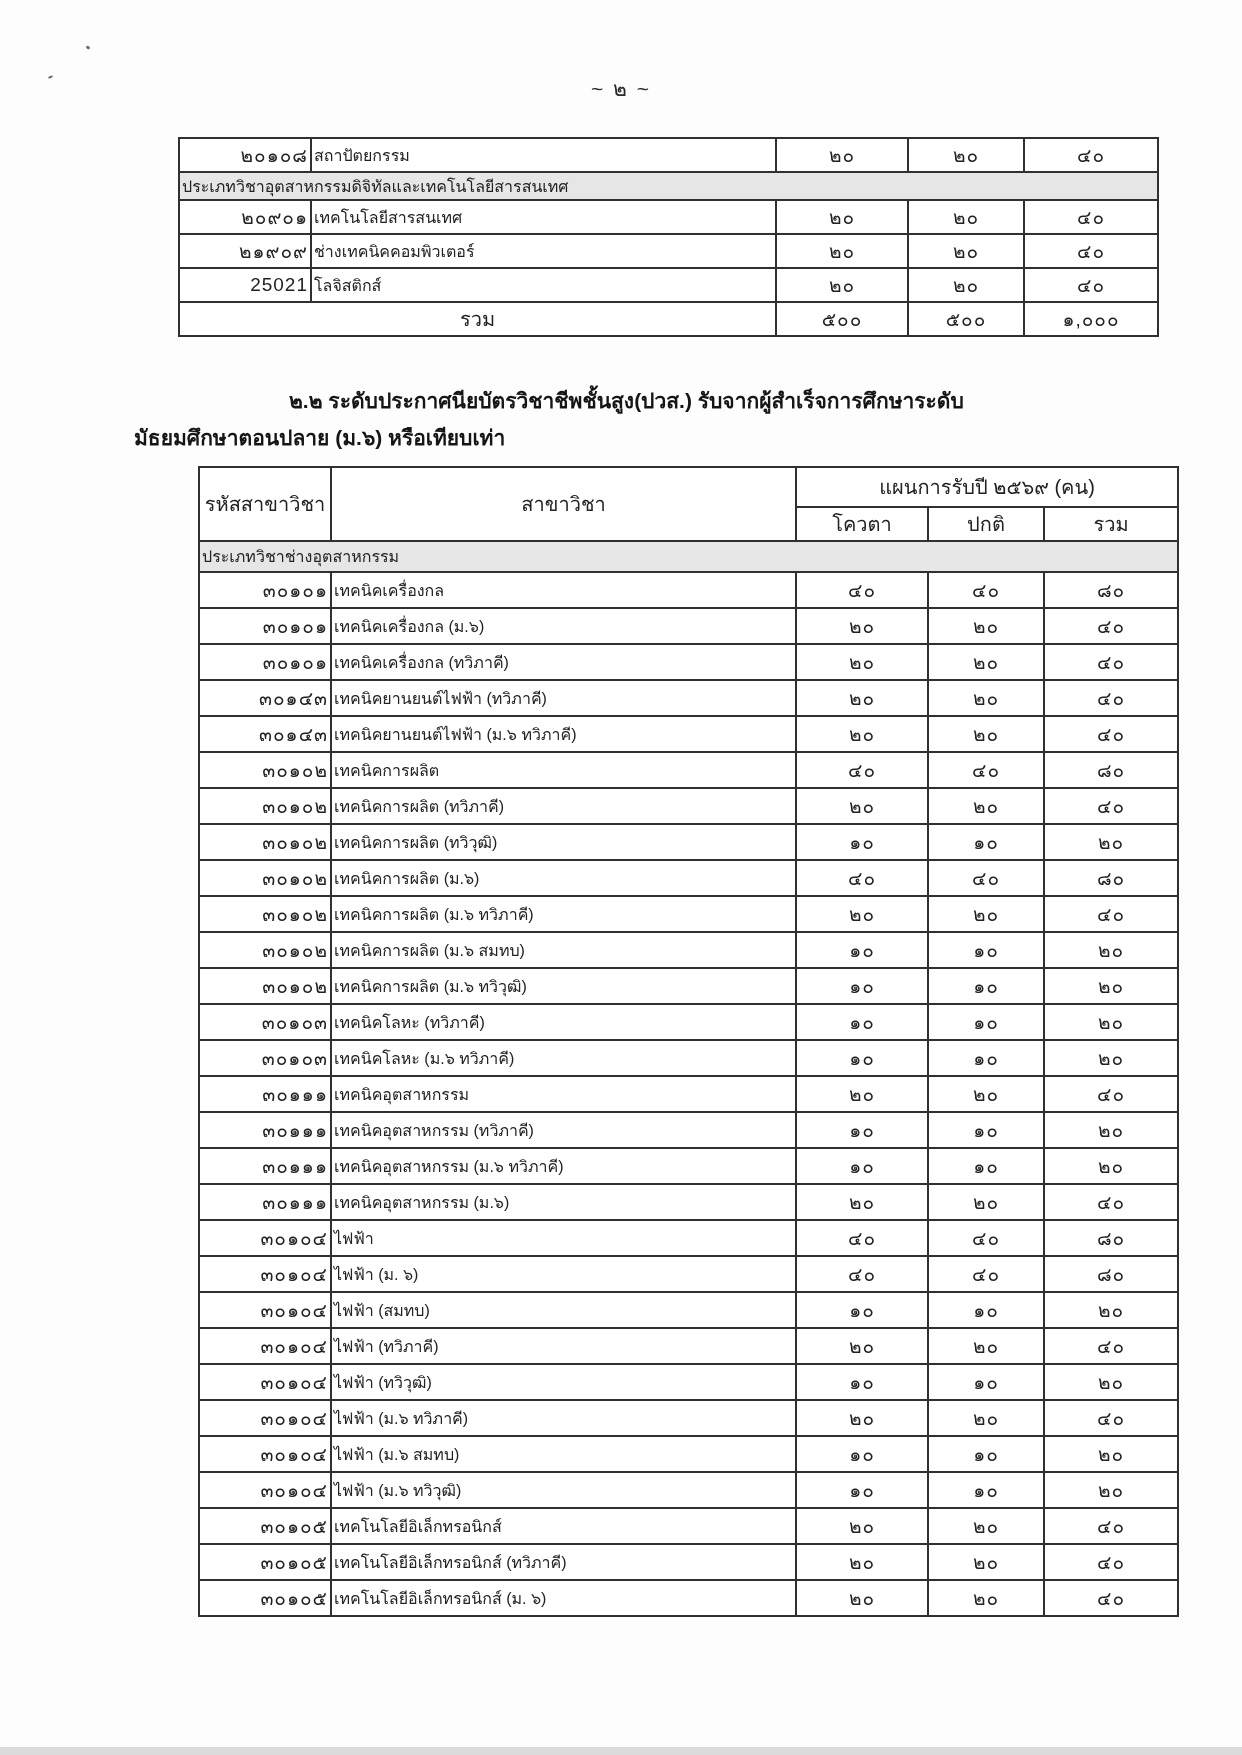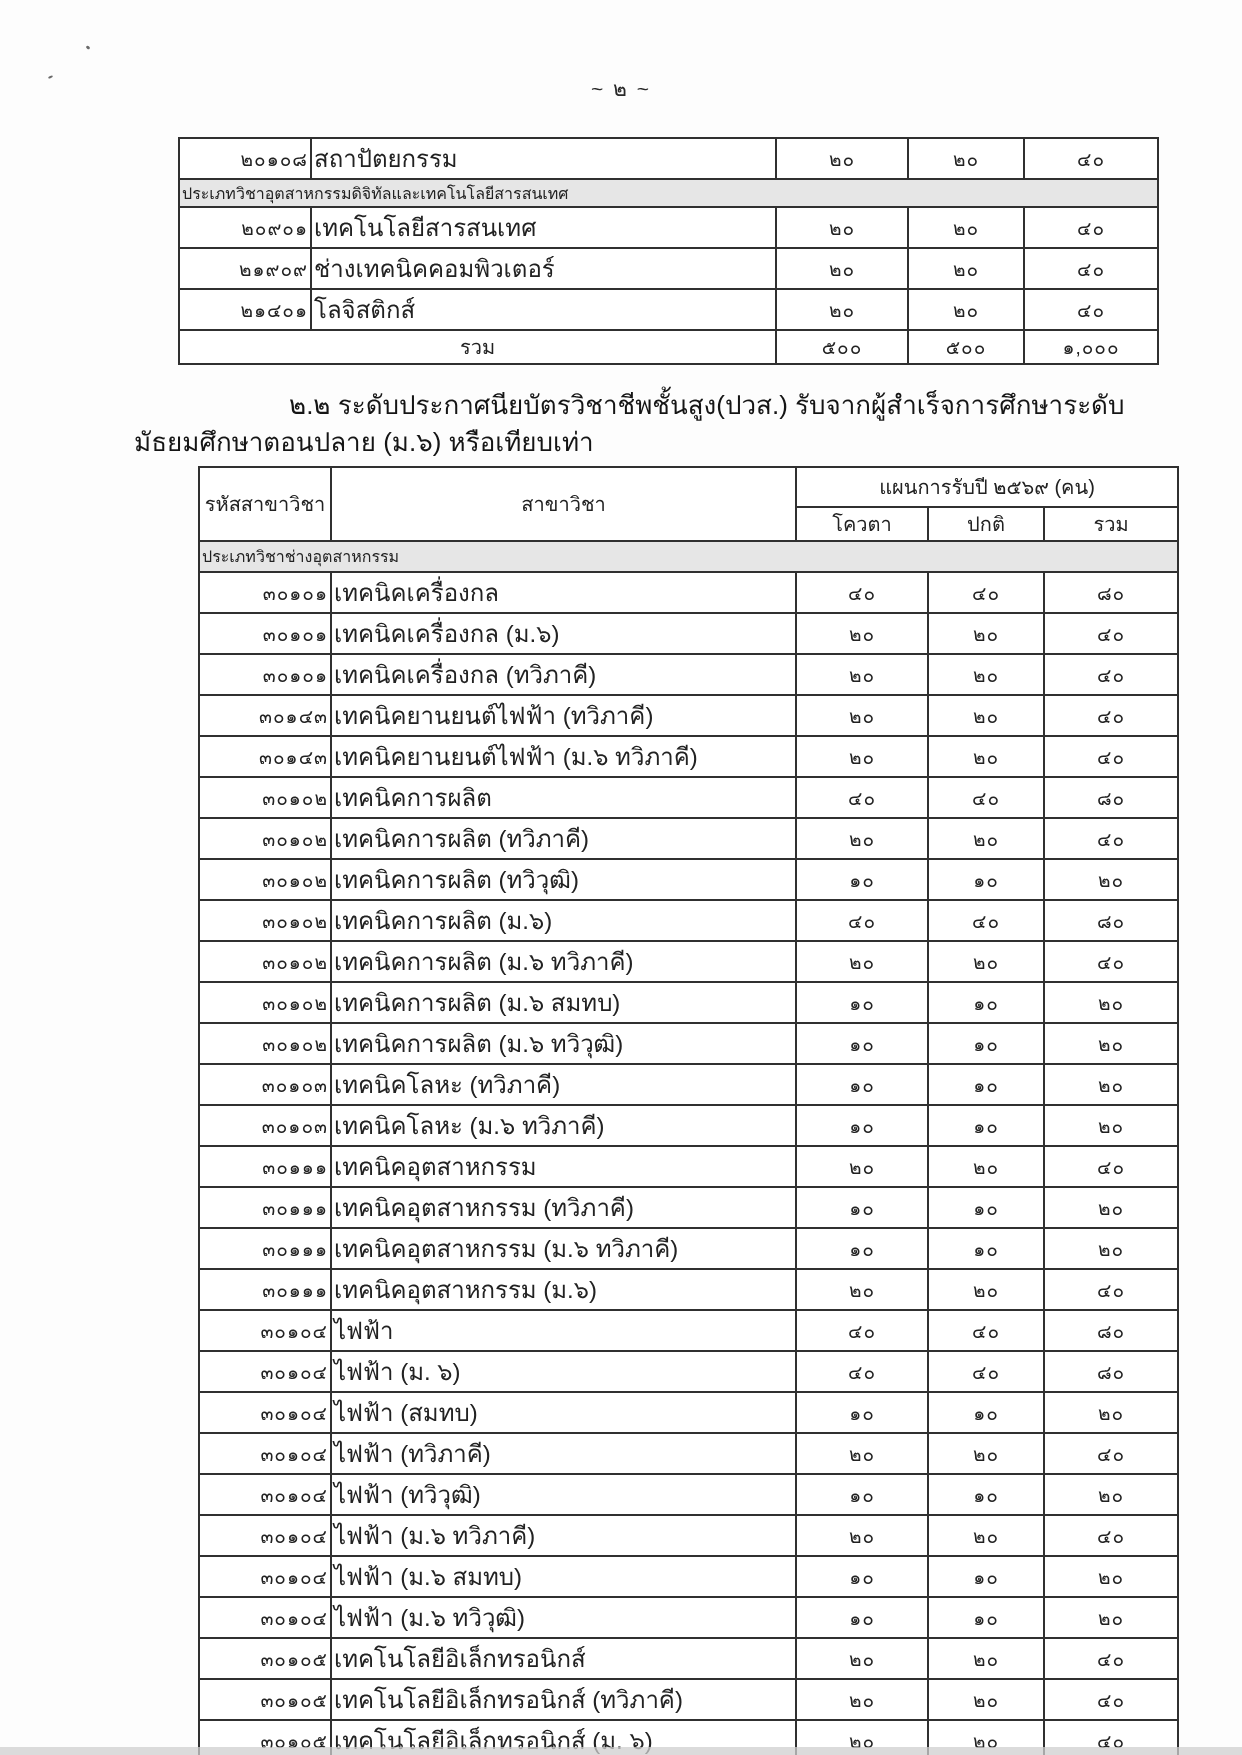--- a/index.html
+++ b/index.html
@@ -16,36 +16,36 @@
   .bottom-strip{position:absolute;left:0;bottom:0;width:100%;height:8px;background:#cfcfcf;opacity:.75;}
 
   table.doc{border-collapse:collapse;table-layout:fixed;width:979px;
     font-size:19px;color:#222;background:#fff;}
   table.doc td, table.doc th{border:2px solid #303030;padding:0 2px;overflow:hidden;
     font-weight:normal;vertical-align:middle;}
   .tbl1{position:absolute;left:178px;top:137px;}
   .tbl2{position:absolute;left:178px;top:466px;margin-left:20px;}
 
   .c-code{text-align:right;letter-spacing:1px;}
-  .c-name{text-align:left;padding-left:14px;font-size:24px;}
+  .c-name{text-align:left;padding-left:14px;font-size:16px;}
   .c-num{text-align:center;letter-spacing:1px;}
   .c-section{background:#e6e6e6;text-align:left;padding-left:8px;font-size:16px;}
   .c-total-label{text-align:center;font-size:20px;}
 
   tr.r-data{height:34px;}
   tr.r-section{height:28px;}
   tr.r-total{height:29px;}
   .tbl2 tr.r-data{height:36px;}
   .tbl2 tr.r-section{height:31px;padding-left:41px;}
 
   .tbl2 thead tr.hdr-top{height:40px;}
   .tbl2 thead tr.hdr-sub{height:33px;}
   .tbl2 thead th{text-align:center;font-size:20px;background:#fff;}
 
-  .heading-line{position:absolute;font-weight:normal;font-size:26px;color:#151515;white-space:nowrap;}
+  .heading-line{position:absolute;font-weight:bold;font-size:21px;color:#151515;white-space:nowrap;}
   .heading-1{left:289px;top:384px;}
   .heading-2{left:134px;top:421px;}
 </style>
 </head>
 <body>
 
 <div class="page">
 
   <span class="speck speck1"></span>
   <span class="speck speck2"></span>
@@ -79,21 +79,21 @@
           <td class="c-num">๔๐</td>
         </tr>
         <tr class="r-data">
           <td class="c-code">๒๑๙๐๙</td>
           <td class="c-name">ช่างเทคนิคคอมพิวเตอร์</td>
           <td class="c-num">๒๐</td>
           <td class="c-num">๒๐</td>
           <td class="c-num">๔๐</td>
         </tr>
         <tr class="r-data">
-          <td class="c-code">๒๑๔๐๑</td>
+          <td class="c-code">25021</td>
           <td class="c-name">โลจิสติกส์</td>
           <td class="c-num">๒๐</td>
           <td class="c-num">๒๐</td>
           <td class="c-num">๔๐</td>
         </tr>
         <tr class="r-total">
           <td class="c-total-label" colspan="2">รวม</td>
           <td class="c-num">๕๐๐</td>
           <td class="c-num">๕๐๐</td>
           <td class="c-num">๑,๐๐๐</td>

